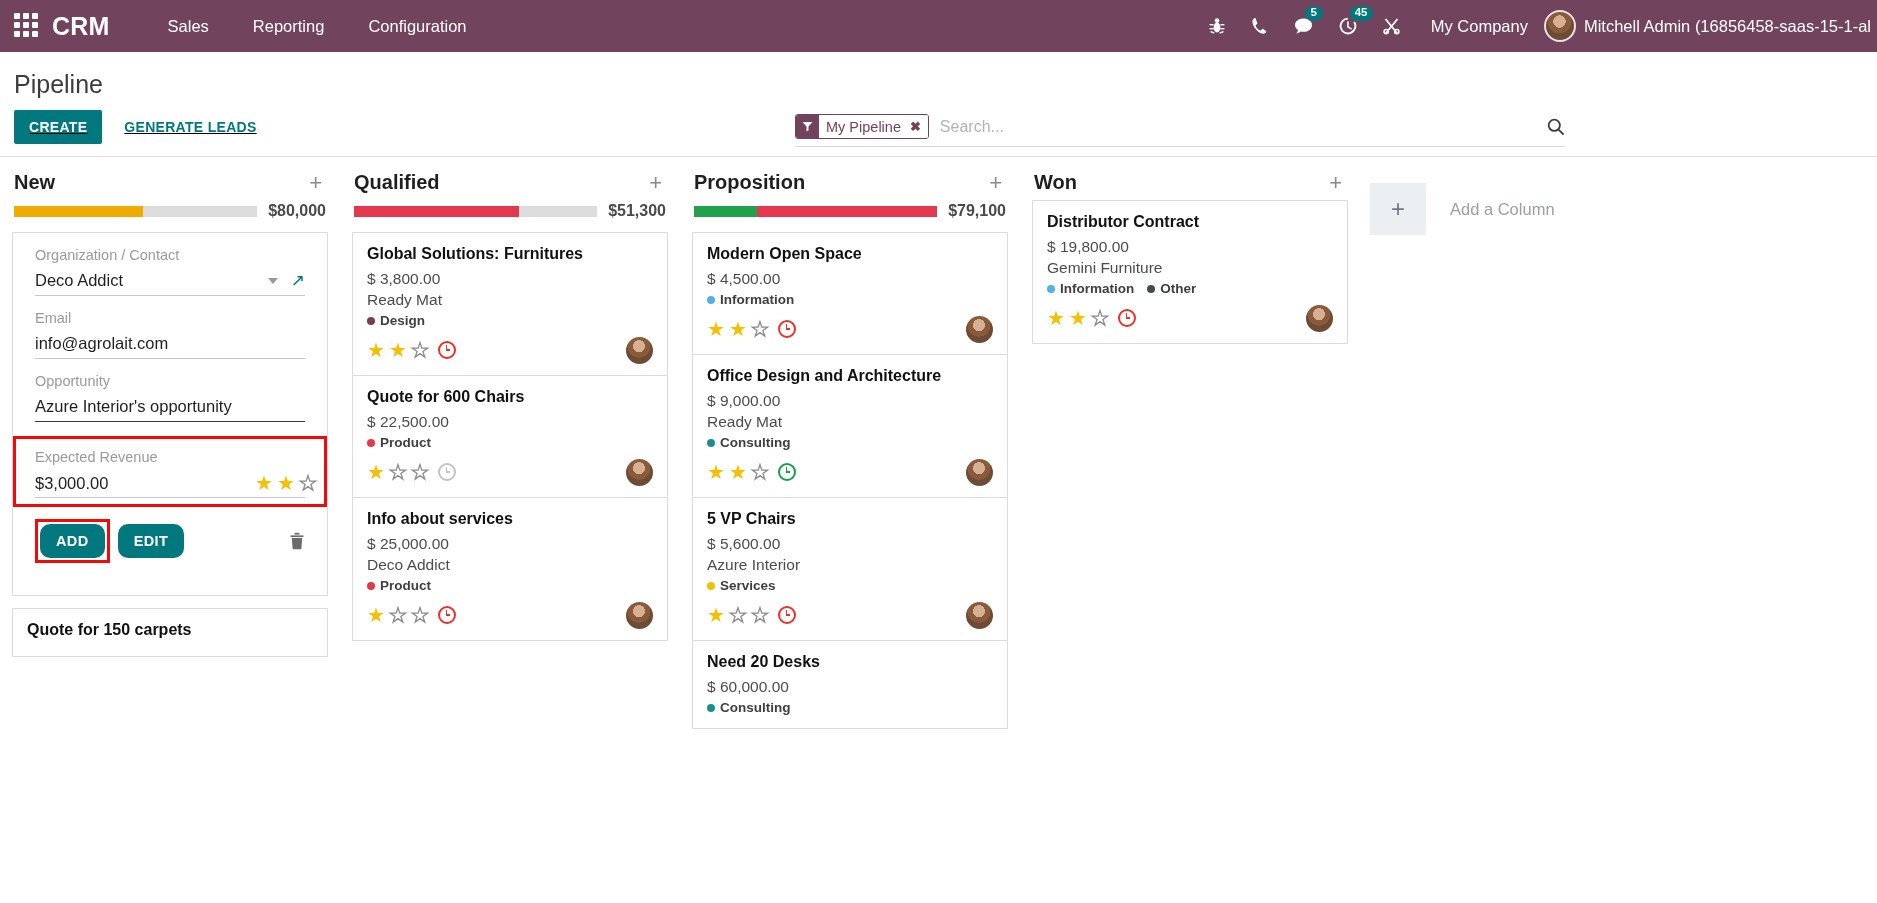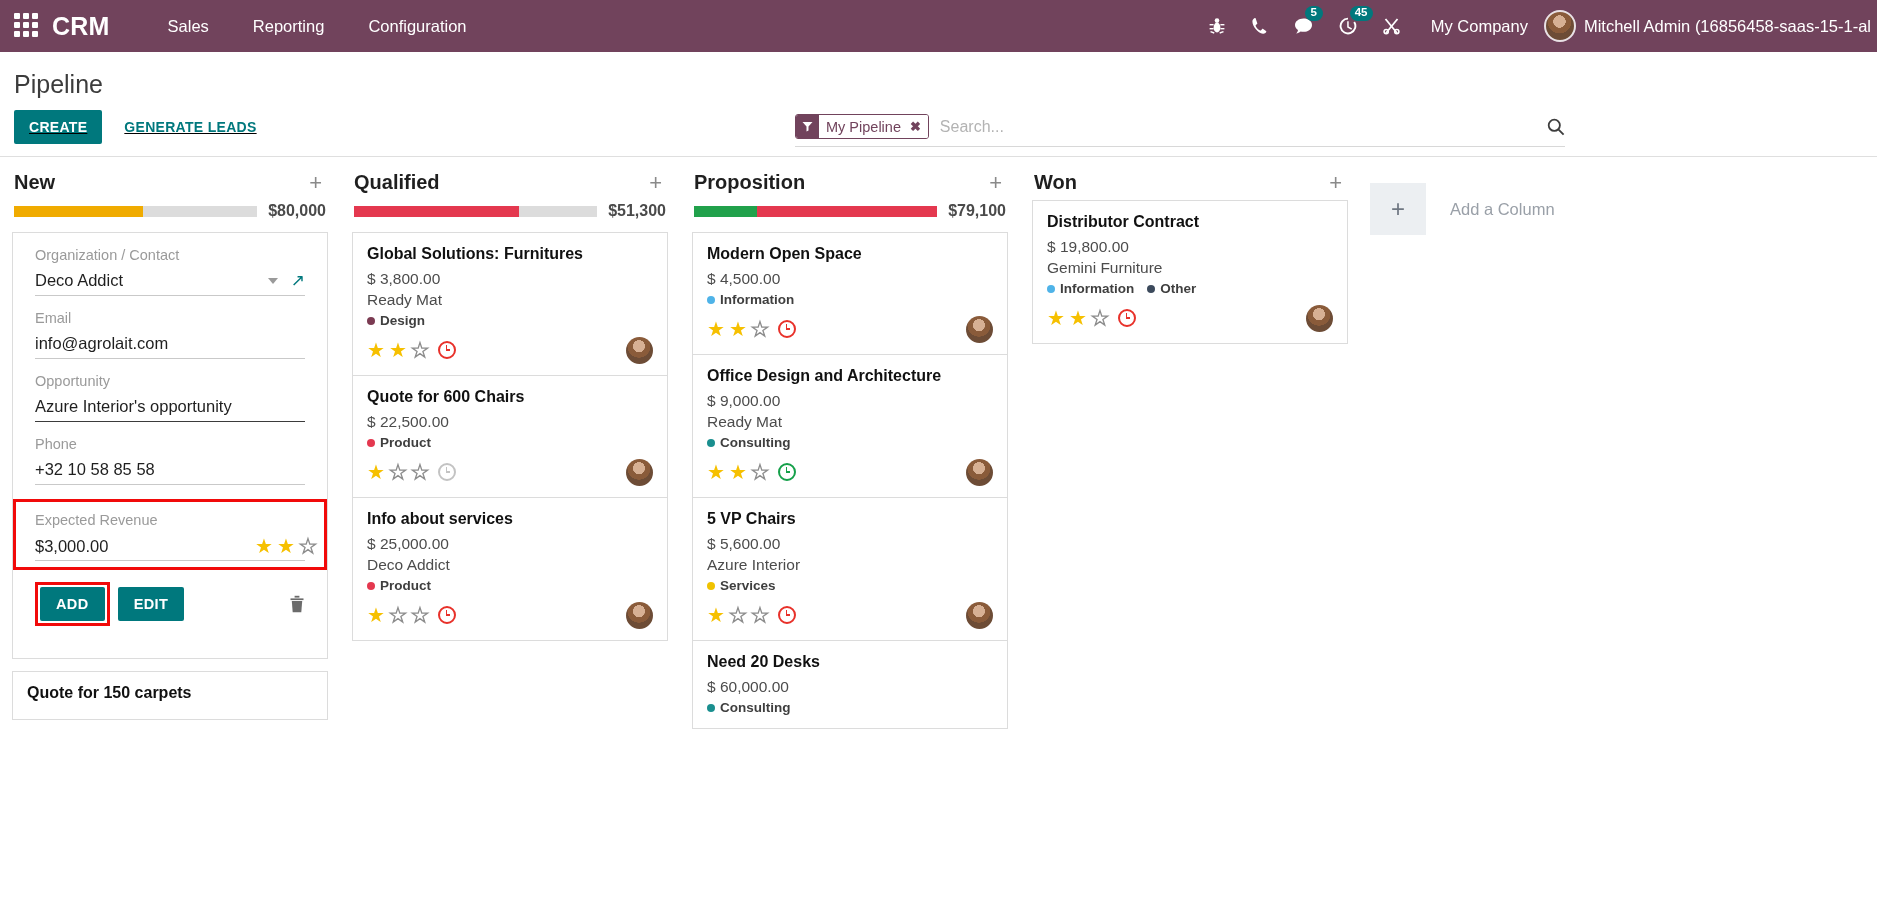--- a/index.html
+++ b/index.html
@@ -391,21 +391,21 @@
   }
   .btn-teal {
     background: #00787d;
     color: #fff;
     border: none;
     font-size: 14.5px;
     font-weight: bold;
     letter-spacing: .4px;
     padding: 9px 16px;
     cursor: pointer;
-    border-radius: 2px;
+    border-radius: 10px;
     font-family: "Liberation Sans", sans-serif;
   }
   .btn-edit { margin-left: 8px; }
   .trash {
     margin-left: auto;
     color: #6b6b6b;
     font-size: 17px;
     cursor: pointer;
   }
 
@@ -674,26 +674,20 @@
           <div class="qinput-wrap">
             <input class="qinput" value="info@agrolait.com" style="">
           </div>
         </div>
         <div class="qfield">
           <div class="qlabel">Opportunity</div>
           <div class="qinput-wrap focus">
             <input class="qinput" value="Azure Interior's opportunity" style="">
           </div>
         </div>
-        <div class="qfield">
-          <div class="qlabel">Phone</div>
-          <div class="qinput-wrap">
-            <input class="qinput" value="+32 10 58 85 58" style="">
-          </div>
-        </div>
         <div class="hl-revenue">
           <div class="qlabel">Expected Revenue</div>
           <div class="rev-row">
             <input class="qinput" value="$3,000.00" style="">
             <span class="stars">
               <span class="star on">★</span>
               <span class="star on">★</span>
               <span class="star off">★</span>
             </span>
           </div>

